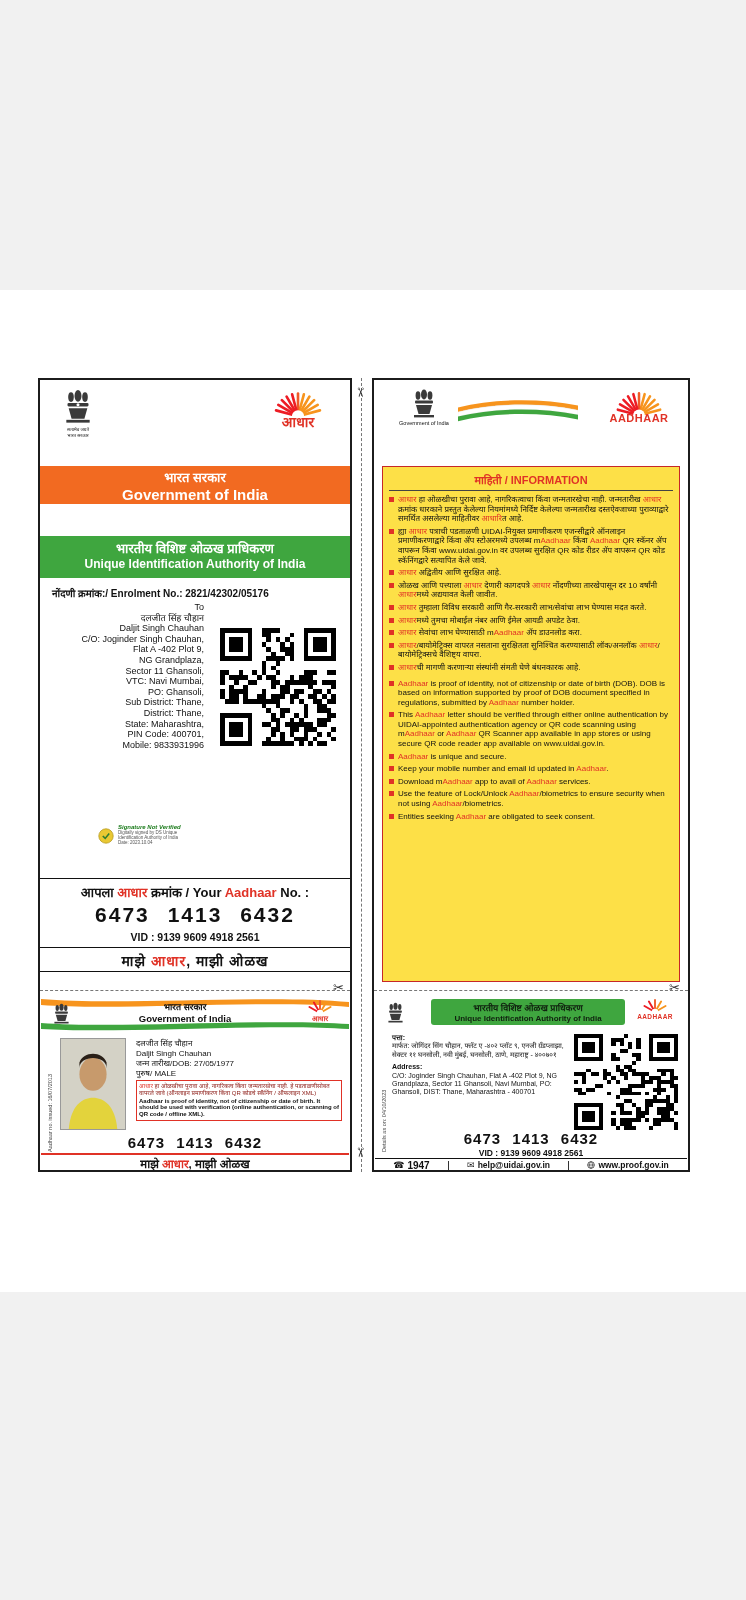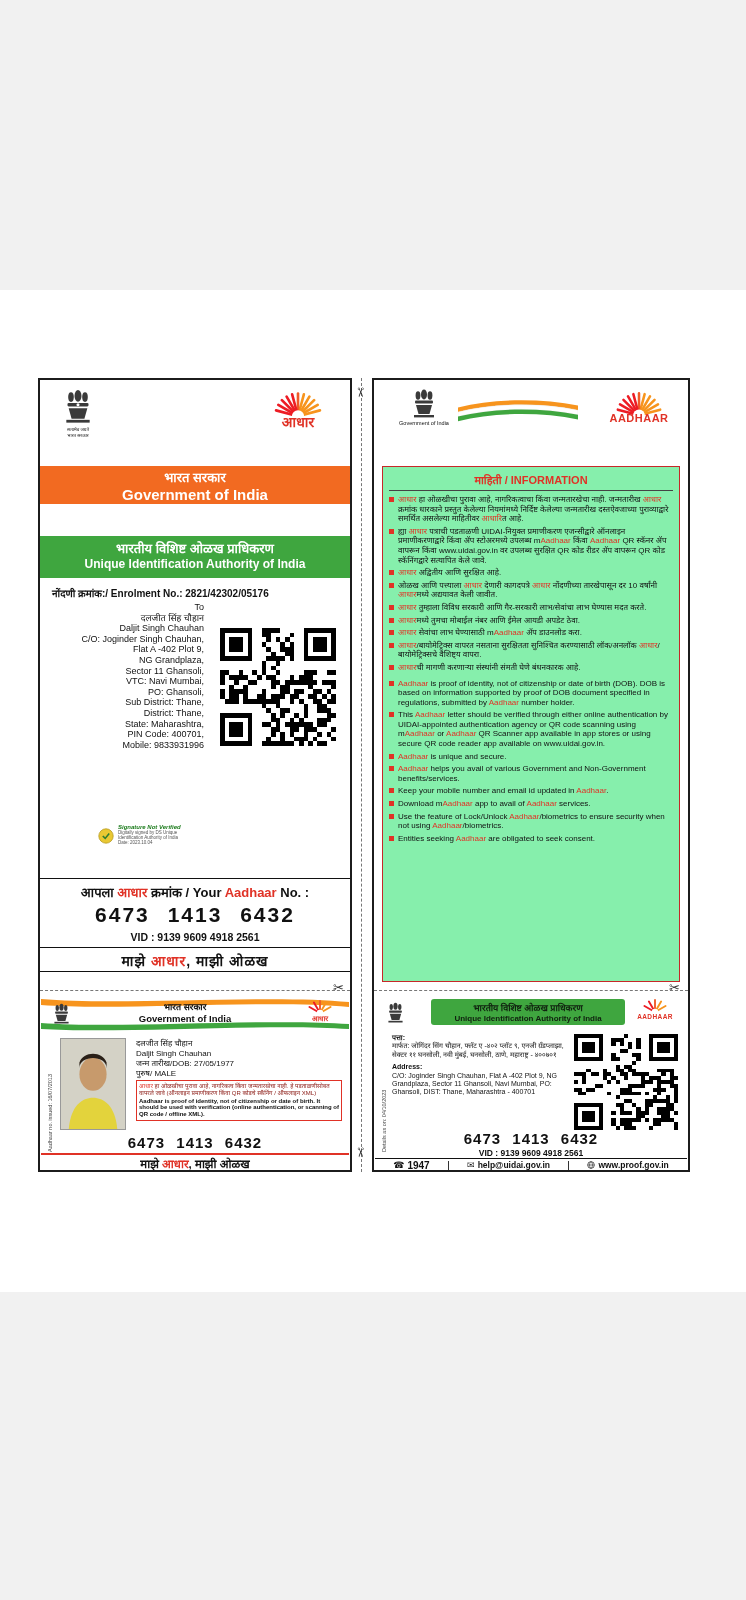--- a/index.html
+++ b/index.html
@@ -21,21 +21,21 @@
   .cut-v { border-left:1.2px dashed #777; }
   .scissors { position:absolute; font-size:13px; color:#333; line-height:1; }
   .addr-line { font-size:9px; line-height:10.6px;text-align:right; }
   .qr { background:#fff; }
   .qr svg { width:100%; height:100%; display:block; }
   .bullet { display:flex; margin:0 0 3px 0; }
   .bullet .sq { flex:none; width:5px; height:5px; background:#e03226; margin:2px 4px 0 0; }
   .bullet .txt { flex:1; font-size:8px; line-height:9.6px; }
   .v-text { position:absolute; transform-origin:left top; transform:rotate(-90deg);
             white-space:nowrap; font-size:5.5px; color:#444; }
-  .info-box { position:absolute; border:1.5px solid #c62828; background:#86efac; }
+  .info-box { position:absolute; border:1.5px solid #c62828; background:#fde047; }
   .sep { width:1px; height:9px; background:#333; }
   svg { display:block; }
 </style>
 </head>
 <body>
 
 <div class="band" style="top:0;height:290px"></div>
 <div class="band" style="top:1292px;height:308px"></div>
 
 <div class="doc-page" style="left:38px;width:314px">
@@ -488,24 +488,20 @@
       <div class="bullet">
           <span class="sq"></span>
           <span class="txt">This <span class="hl">Aadhaar</span> letter should be verified through either online authentication by UIDAI-appointed authentication agency or QR code scanning using m<span class="hl">Aadhaar</span> or <span class="hl">Aadhaar</span> QR Scanner app available in app stores or using secure QR code reader app available on www.uidai.gov.in.</span>
         </div>
       <div class="bullet">
           <span class="sq"></span>
           <span class="txt"><span class="hl">Aadhaar</span> is unique and secure.</span>
         </div>
       <div class="bullet">
           <span class="sq"></span>
-          <span class="txt"><span class="hl">Aadhaar</span> helps you avail of various Government and Non-Government benefits/services.</span>
-        </div>
-      <div class="bullet">
-          <span class="sq"></span>
           <span class="txt">Keep your mobile number and email id updated in <span class="hl">Aadhaar</span>.</span>
         </div>
       <div class="bullet">
           <span class="sq"></span>
           <span class="txt">Download m<span class="hl">Aadhaar</span> app to avail of <span class="hl">Aadhaar</span> services.</span>
         </div>
       <div class="bullet">
           <span class="sq"></span>
           <span class="txt">Use the feature of Lock/Unlock <span class="hl">Aadhaar</span>/biometrics to ensure security when not using <span class="hl">Aadhaar</span>/biometrics.</span>
         </div>

